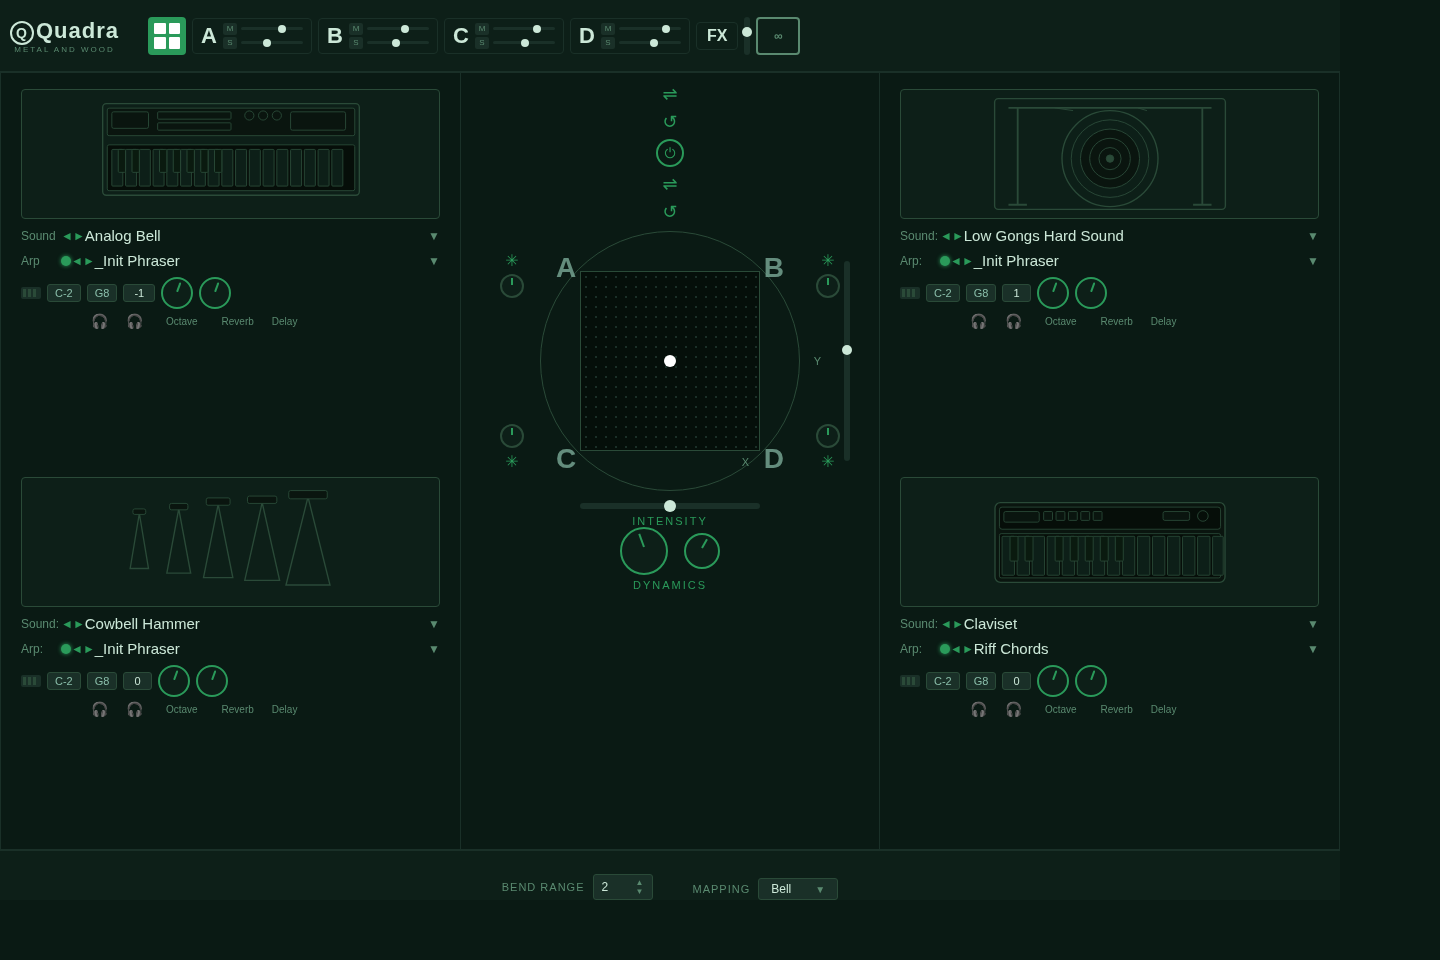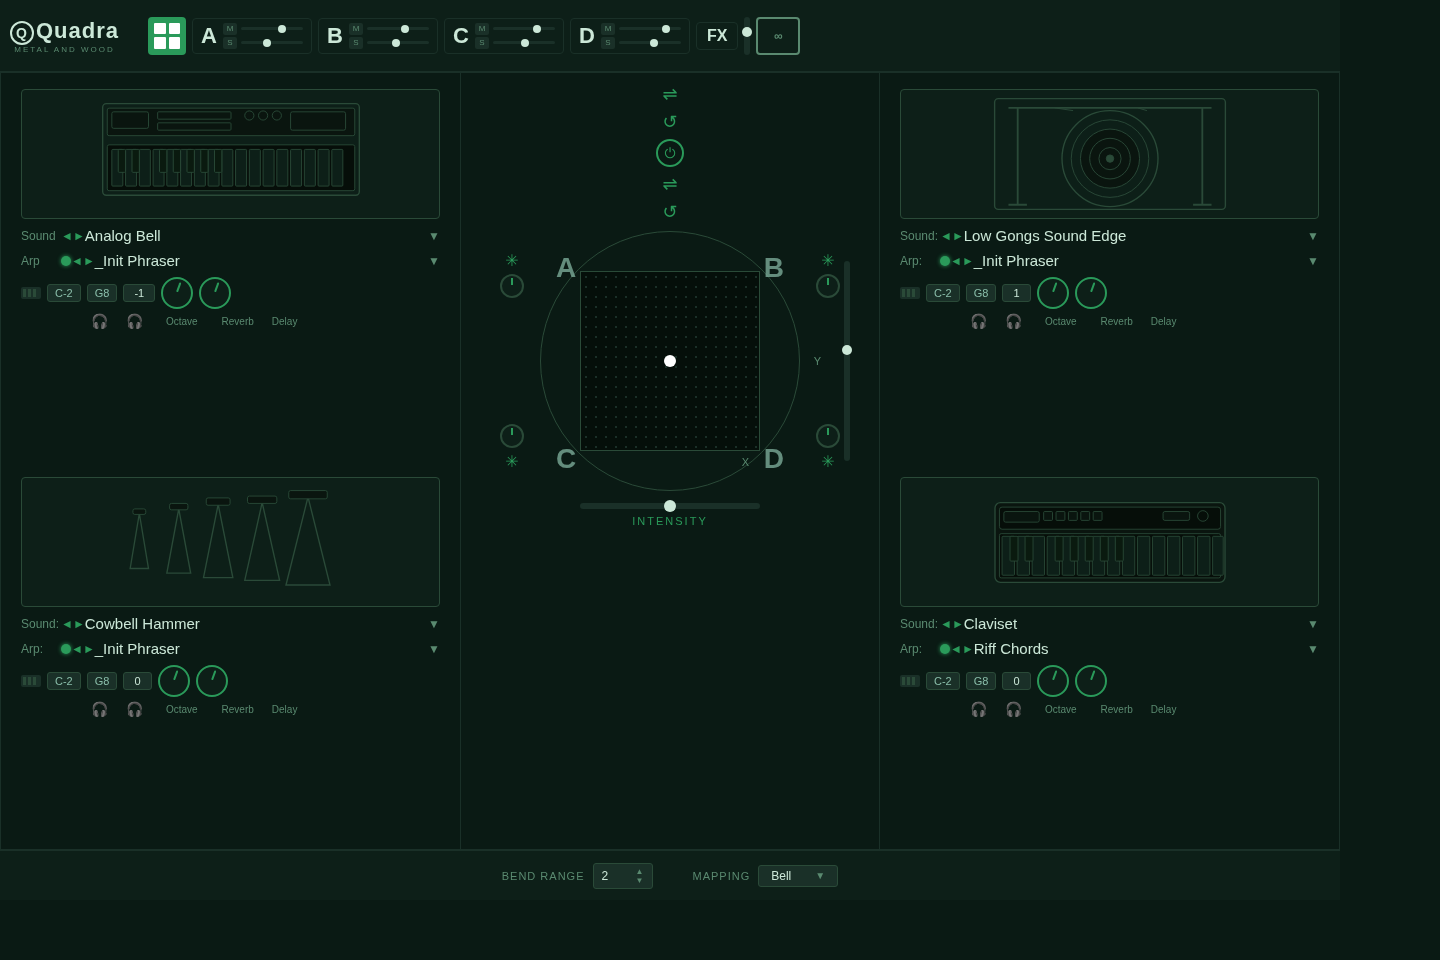--- a/index.html
+++ b/index.html
@@ -461,21 +461,21 @@
       color: #2a9a5a;
       letter-spacing: 2px;
     }
 
     
     .bottom-bar {
       height: 50px;
       background: #0d1f18;
       border-top: 1px solid #1a3028;
       display: flex;
-      align-items: center;
+      align-items: flex-end;
       justify-content: center;
       gap: 40px;
     }
     .bottom-control {
       display: flex;
       align-items: center;
       gap: 8px;
     }
     .bottom-label {
       font-size: 11px;
@@ -753,20 +753,27 @@
       </div>
     </div>
 
     <div class="intensity-section" style="margin-top:12px;">
       <div class="intensity-slider">
         <div class="intensity-thumb"></div>
       </div>
       <span class="intensity-label">INTENSITY</span>
     </div>
 
+    <div class="dynamics-section">
+      <div class="dynamics-knobs">
+        <div class="large-knob"></div>
+        <div class="med-knob" style="align-self:center;"></div>
+      </div>
+      <span class="dynamics-label">DYNAMICS</span>
+    </div>
   </div>
 
   <div class="quadrant" style="border-left:none; border-bottom:none;">
     <div class="instrument-img">
       <svg viewBox="0 0 260 130" width="240" height="120">
 
         <rect x="5" y="5" width="250" height="120" rx="4" stroke="#2a4a38" stroke-width="1.5" fill="none"></rect>
 
         <line x1="20" y1="15" x2="240" y2="15" stroke="#2a4a38" stroke-width="2"></line>
 
@@ -786,21 +793,21 @@
 
         <line x1="70" y1="15" x2="90" y2="18" stroke="#2a4a38" stroke-width="1"></line>
         <line x1="160" y1="15" x2="170" y2="18" stroke="#2a4a38" stroke-width="1"></line>
       </svg>
     </div>
 
     <div class="control-row">
       <span class="control-label">Sound:</span>
       <span class="nav-arrow">◄</span>
       <span class="nav-arrow">►</span>
-      <span class="sound-name">Low Gongs Sound Edge</span>
+      <span class="sound-name">Low Gongs Hard Sound</span>
       <span class="dropdown-arrow">▼</span>
     </div>
 
     <div class="control-row">
       <span class="control-label">Arp:</span>
       <div class="arp-dot"></div>
       <span class="nav-arrow">◄</span>
       <span class="nav-arrow">►</span>
       <span class="sound-name">_Init Phraser</span>
       <span class="dropdown-arrow">▼</span>

